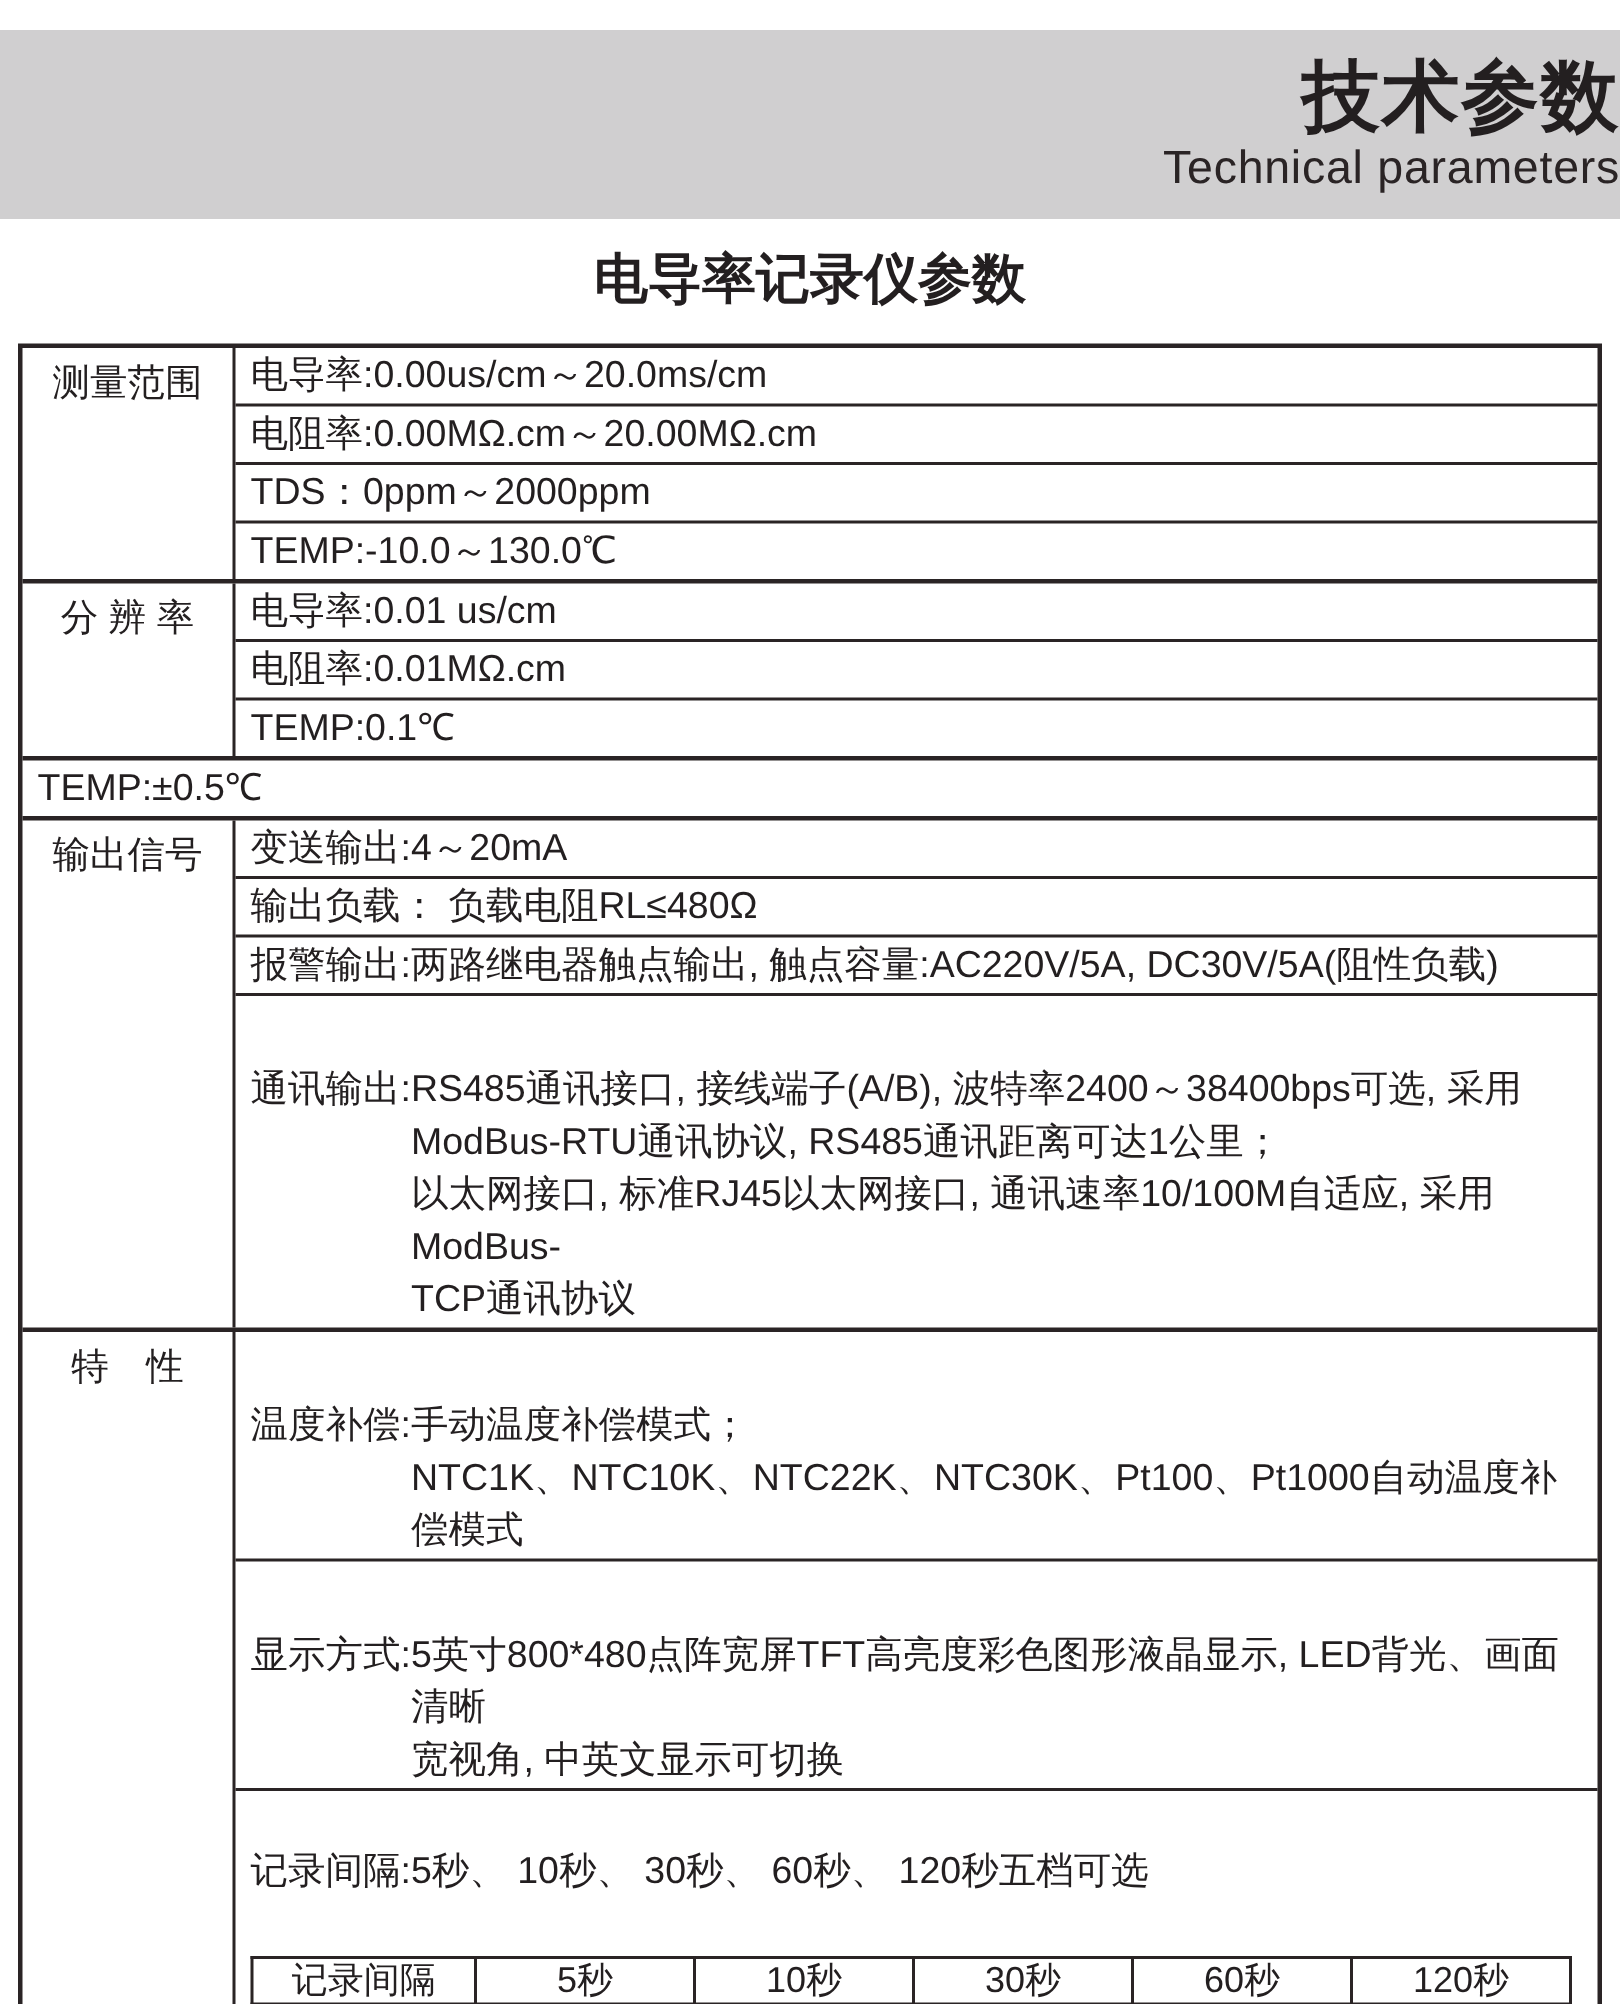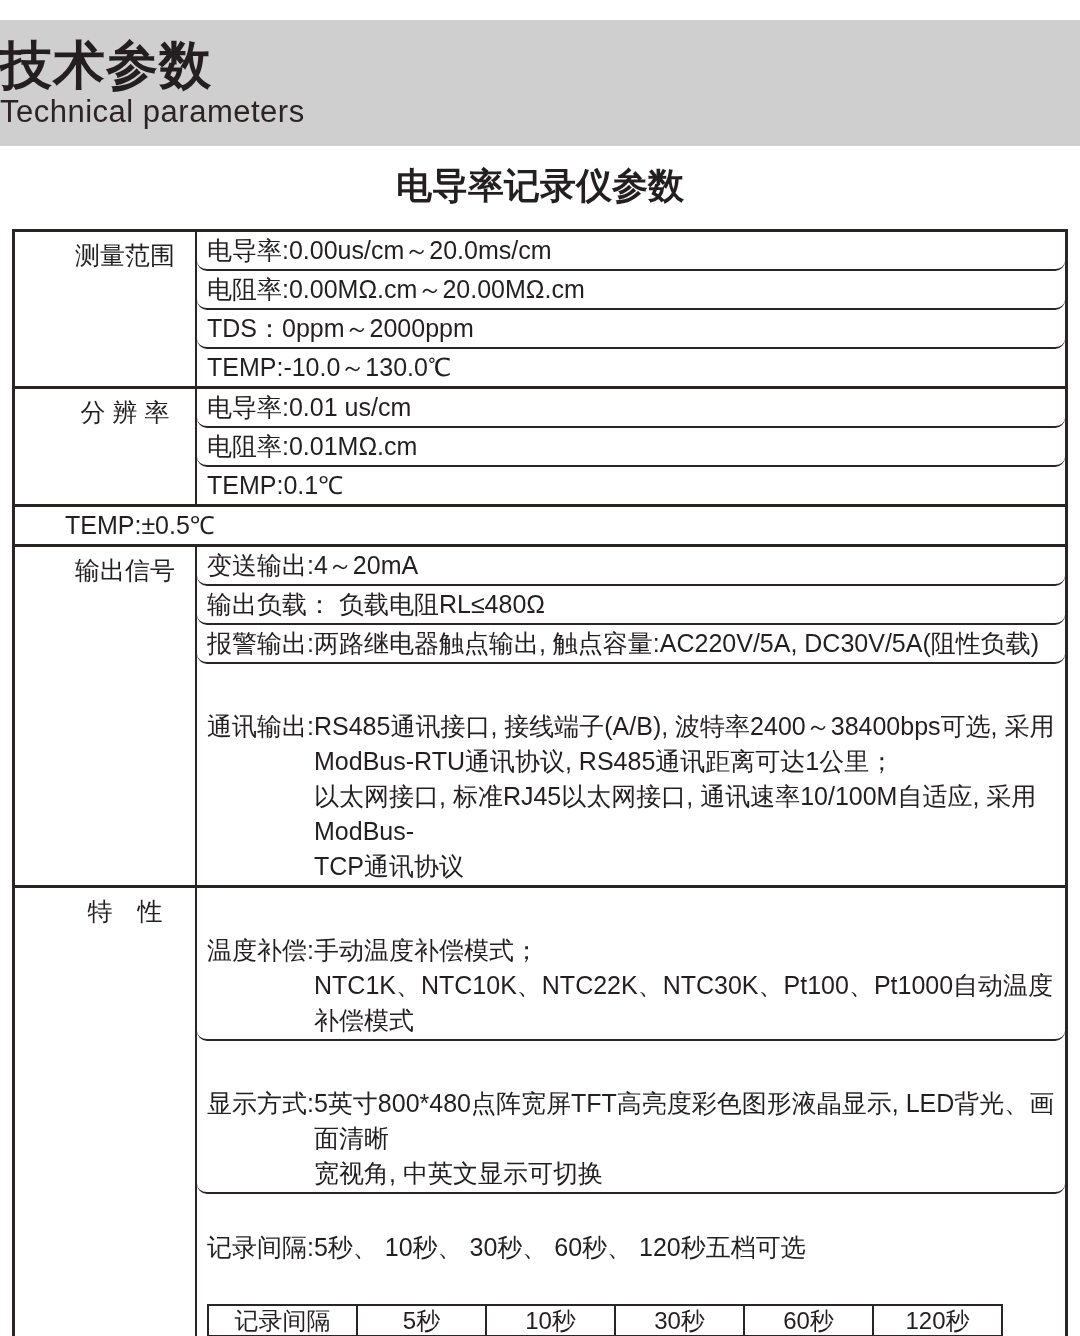--- a/index.html
+++ b/index.html
@@ -9,21 +9,21 @@
     color: #231f20;
     font-family: "Liberation Sans", sans-serif;
     overflow: hidden;
   }
   .banner {
     margin-top: 20px;
     height: 126px;
     background: #d0cfd0;
     display: flex;
     flex-direction: column;
-    align-items: flex-start;
+    align-items: flex-end;
     justify-content: center;
   }
   .banner-title {
     font-size: 52px;
     font-weight: bold;
     line-height: 1.12;
     letter-spacing: 1px;
   }
   .banner-subtitle {
     font-size: 31px;
@@ -39,21 +39,20 @@
     line-height: 32px;
   }
   .spec-table {
     margin: 27px 12px 0 12px;
     border: 3px solid #2a2425;
     font-size: 25px;
   }
   .group {
     display: flex;
     border-bottom: 3px solid #2a2425;
-    padding-left: 40px;
   }
   .group:last-child { border-bottom: none; }
   .group-label {
     flex: 0 0 142px;
     width: 142px;
     border-right: 2px solid #2a2425;
     text-align: center;
     padding-top: 6px;
     line-height: 35px;
   }
@@ -61,40 +60,39 @@
     flex: 1;
     min-width: 0;
     display: flex;
     flex-direction: column;
   }
   .row {
     border-bottom: 2px solid #2a2425;
     padding: 1px 8px 1px 10px;
     line-height: 35px;
     white-space: pre-line;
-    border-radius: 10px;
   }
   .row:last-child { border-bottom: none; }
   .row.hang {
     padding-left: 117px;
     text-indent: -107px;
     margin-top: 44px;
   }
   .row.tall .cell {
     line-height: 35px;
     white-space: pre-line;
   }
   .rec-table {
     border-collapse: collapse;
     margin: 4px 0 10px 0;
     text-indent: 0;
   }
   .rec-table td {
     border: 2px solid #2a2425;
-    width: 129px;
+    width: 146px;
     height: 31px;
     padding: 0;
     text-align: center;
     vertical-align: middle;
     font-size: 24px;
     line-height: 1;
     white-space: nowrap;
   }
   .rec-table td.rec-label { width: 149px; margin-left: 28px; }
 </style>

